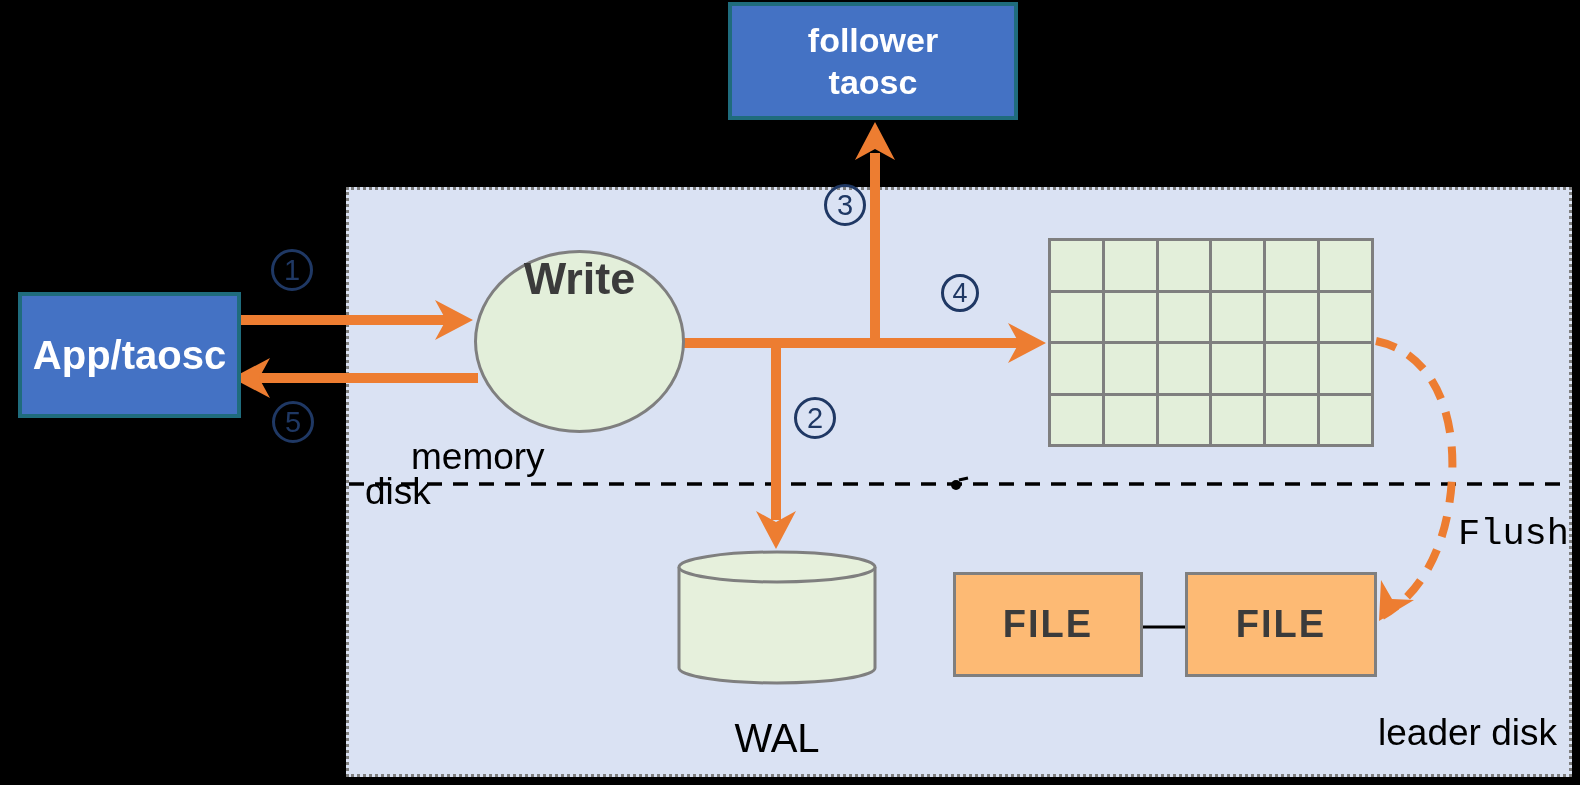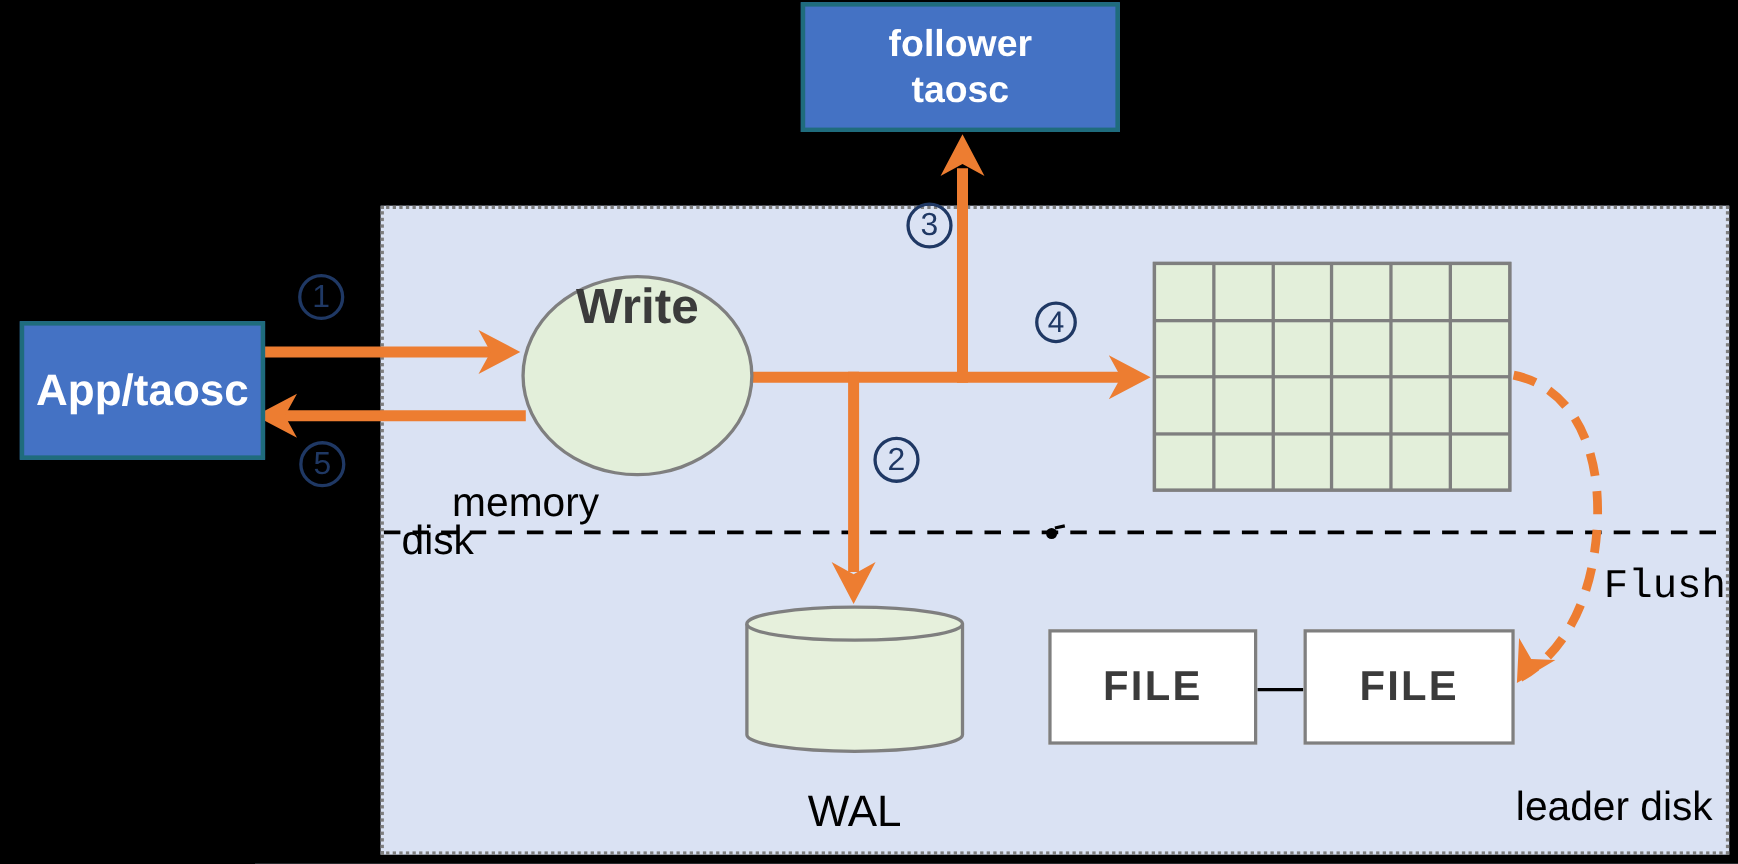--- a/index.html
+++ b/index.html
@@ -25,21 +25,21 @@
     display:flex;justify-content:center;
     font-size:45px;font-weight:bold;color:#3B3B3B;
   }
   .memtable{
     position:absolute;left:1048px;top:238px;width:326px;height:209px;
     background:#7F7F7F;border:3px solid #7F7F7F;box-sizing:border-box;
     display:grid;grid-template-columns:repeat(6,1fr);grid-auto-rows:1fr;gap:3px;
   }
   .memtable .cell{background:#E3EFDA;}
   .file-box{
-    position:absolute;top:572px;height:105px;background:#ffffff;border:3px solid #7F7F7F;
+    position:absolute;top:572px;height:105px;background:#fdba74;border:3px solid #7F7F7F;
     box-sizing:border-box;display:flex;align-items:center;justify-content:center;
     font-size:38px;font-weight:bold;color:#3B3B3B;letter-spacing:2px;
   }
   .file-left{left:953px;width:190px;}
   .file-right{left:1185px;width:192px;}
   .plain-label{position:absolute;color:#000;font-size:37px;white-space:nowrap;}
   .step-badge{
     position:absolute;width:42px;height:42px;border-radius:50%;
     border:3px solid #1F3864;box-sizing:border-box;color:#1F3864;
     display:flex;align-items:center;justify-content:center;

